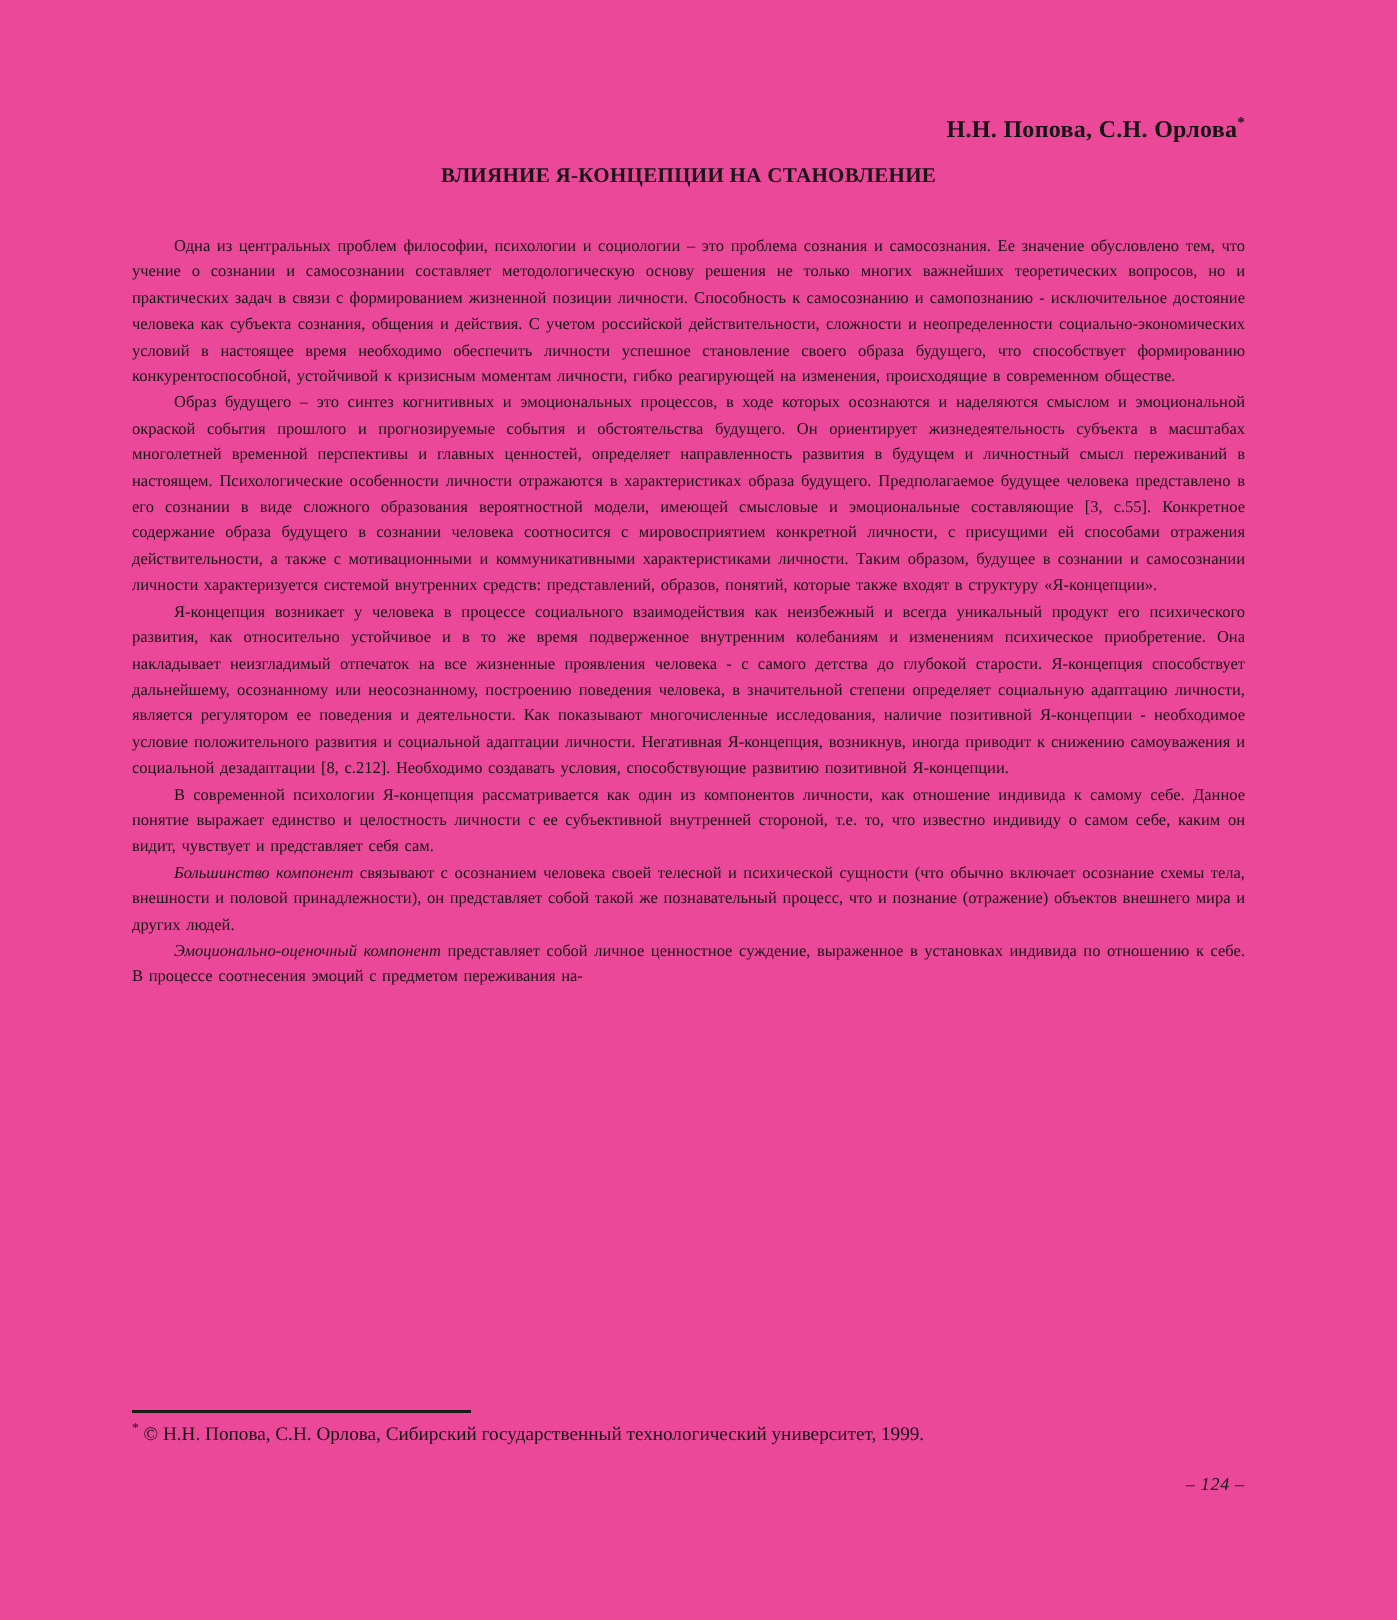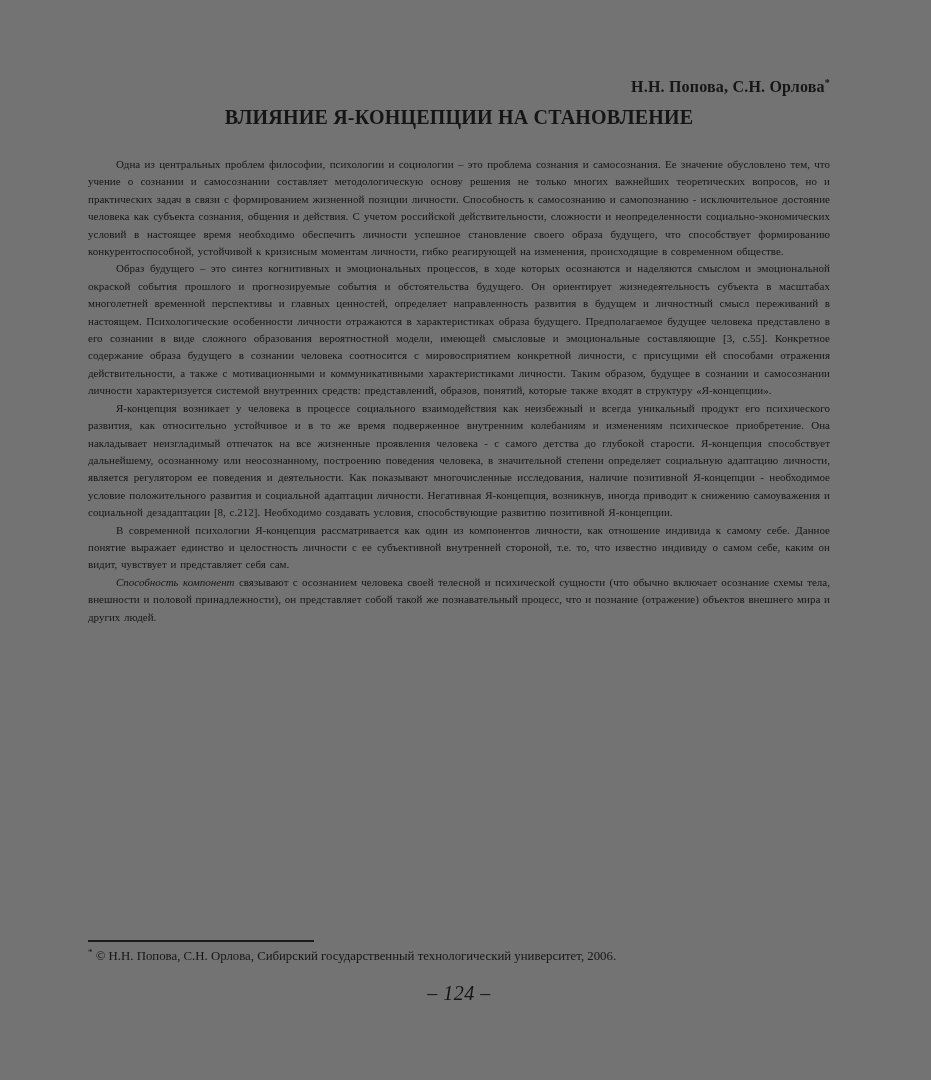--- a/index.html
+++ b/index.html
@@ -5,21 +5,21 @@
   html, body {
     margin: 0;
     padding: 0;
     background: #e8e8e8;
   }
   .page {
     position: relative;
     width: 931px;
     height: 1080px;
     margin: 0 auto;
-    background: #737373;
+    background: #ec4899;
     font-family: "Liberation Serif", "DejaVu Serif", serif;
     color: #151515;
     overflow: hidden;
   }
   .content {
     position: absolute;
     left: 88px;
     top: 0;
     width: 742px;
     height: 1080px;
@@ -37,21 +37,21 @@
     font-size: 10px;
     vertical-align: super;
     line-height: 0;
   }
   .title {
     position: absolute;
     top: 108px;
     left: 0;
     right: 0;
     text-align: center;
-    font-size: 20px;
+    font-size: 14px;
     font-weight: bold;
     line-height: 19.5px;
     letter-spacing: 0.2px;
   }
   .body-text {
     position: absolute;
     top: 156px;
     left: 0;
     width: 742px;
     height: 792px;
@@ -88,22 +88,22 @@
   .footnote-text sup {
     font-size: 9px;
     vertical-align: super;
     line-height: 0;
   }
   .page-number {
     position: absolute;
     top: 982px;
     left: 0;
     width: 742px;
-    text-align: center;
-    font-size: 20px;
+    text-align: right;
+    font-size: 12px;
     font-style: italic;
     letter-spacing: 0.5px;
   }
 </style>
 </head>
 <body>
 
 <div class="page">
   <div class="content">
 
@@ -113,27 +113,28 @@
 
     <div class="title">
       <div>ВЛИЯНИЕ Я-КОНЦЕПЦИИ НА СТАНОВЛЕНИЕ</div>
     </div>
 
     <div class="body-text">
         <p>Одна из центральных проблем философии, психологии и социологии – это проблема сознания и самосознания. Ее значение обусловлено тем, что учение о сознании и самосознании составляет методологическую основу решения не только многих важнейших теоретических вопросов, но и практических задач в связи с формированием жизненной позиции личности. Способность к самосознанию и самопознанию - исключительное достояние человека как субъекта сознания, общения и действия. С учетом российской действительности, сложности и неопределенности социально-экономических условий в настоящее время необходимо обеспечить личности успешное становление своего образа будущего, что способствует формированию конкурентоспособной, устойчивой к кризисным моментам личности, гибко реагирующей на изменения, происходящие в современном обществе.</p>
         <p>Образ будущего – это синтез когнитивных и эмоциональных процессов, в ходе которых осознаются и наделяются смыслом и эмоциональной окраской события прошлого и прогнозируемые события и обстоятельства будущего. Он ориентирует жизнедеятельность субъекта в масштабах многолетней временной перспективы и главных ценностей, определяет направленность развития в будущем и личностный смысл переживаний в настоящем. Психологические особенности личности отражаются в характеристиках образа будущего. Предполагаемое будущее человека представлено в его сознании в виде сложного образования вероятностной модели, имеющей смысловые и эмоциональные составляющие [3, с.55]. Конкретное содержание образа будущего в сознании человека соотносится с мировосприятием конкретной личности, с присущими ей способами отражения действительности, а также с мотивационными и коммуникативными характеристиками личности. Таким образом, будущее в сознании и самосознании личности характеризуется системой внутренних средств: представлений, образов, понятий, которые также входят в структуру «Я-концепции».</p>
         <p>Я-концепция возникает у человека в процессе социального взаимодействия как неизбежный и всегда уникальный продукт его психического развития, как относительно устойчивое и в то же время подверженное внутренним колебаниям и изменениям психическое приобретение. Она накладывает неизгладимый отпечаток на все жизненные проявления человека - с самого детства до глубокой старости. Я-концепция способствует дальнейшему, осознанному или неосознанному, построению поведения человека, в значительной степени определяет социальную адаптацию личности, является регулятором ее поведения и деятельности. Как показывают многочисленные исследования, наличие позитивной Я-концепции - необходимое условие положительного развития и социальной адаптации личности. Негативная Я-концепция, возникнув, иногда приводит к снижению самоуважения и социальной дезадаптации [8, с.212]. Необходимо создавать условия, способствующие развитию позитивной Я-концепции.</p>
         <p>В современной психологии Я-концепция рассматривается как один из компонентов личности, как отношение индивида к самому себе. Данное понятие выражает единство и целостность личности с ее субъективной внутренней стороной, т.е. то, что известно индивиду о самом себе, каким он видит, чувствует и представляет себя сам.</p>
-        <p><i>Способность компонент </i>связывают с осознанием человека своей телесной и психической сущности (что обычно включает осознание схемы тела, внешности и половой принадлежности), он представляет собой такой же познавательный процесс, что и познание (отражение) объектов внешнего мира и других людей.</p>
+        <p><i>Большинство компонент </i>связывают с осознанием человека своей телесной и психической сущности (что обычно включает осознание схемы тела, внешности и половой принадлежности), он представляет собой такой же познавательный процесс, что и познание (отражение) объектов внешнего мира и других людей.</p>
+        <p><i>Эмоционально-оценочный компонент </i>представляет собой личное ценностное суждение, выраженное в установках индивида по отношению к себе. В процессе соотнесения эмоций с предметом переживания на-</p>
       </div>
 
     <div class="footnote">
       <div class="footnote-rule"></div>
       <p class="footnote-text">
         <sup>*</sup>
-        <span>© Н.Н. Попова, С.Н. Орлова, Сибирский государственный технологический университет, 2006.</span>
+        <span>© Н.Н. Попова, С.Н. Орлова, Сибирский государственный технологический университет, 1999.</span>
       </p>
     </div>
 
     <div class="page-number">– 124 –</div>
 
   </div>
 </div>
 
 </body></html>

